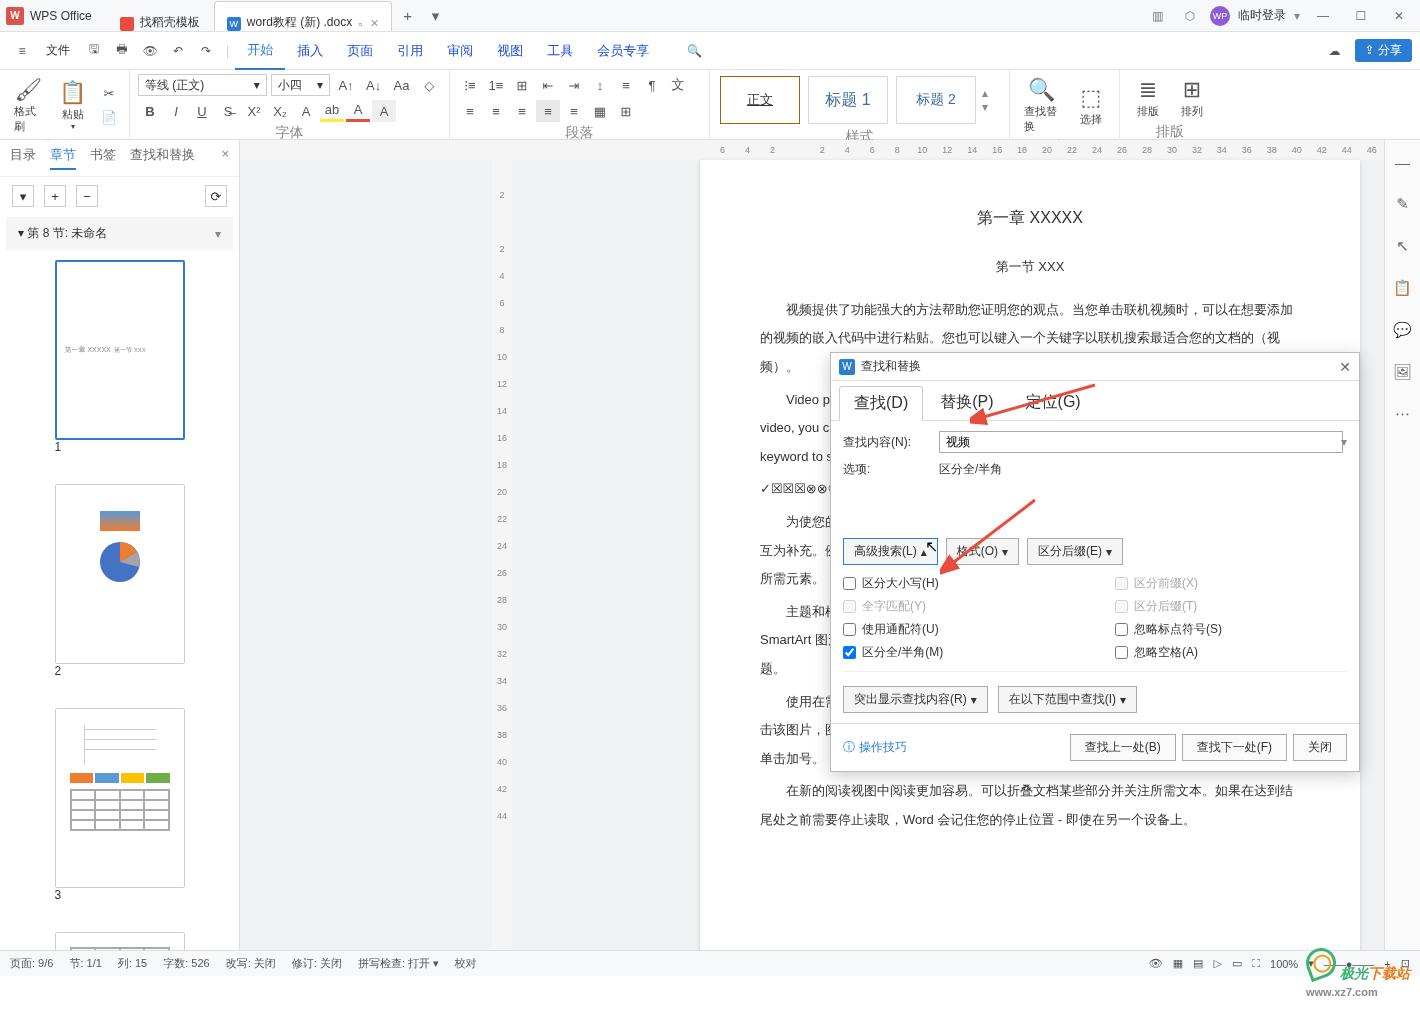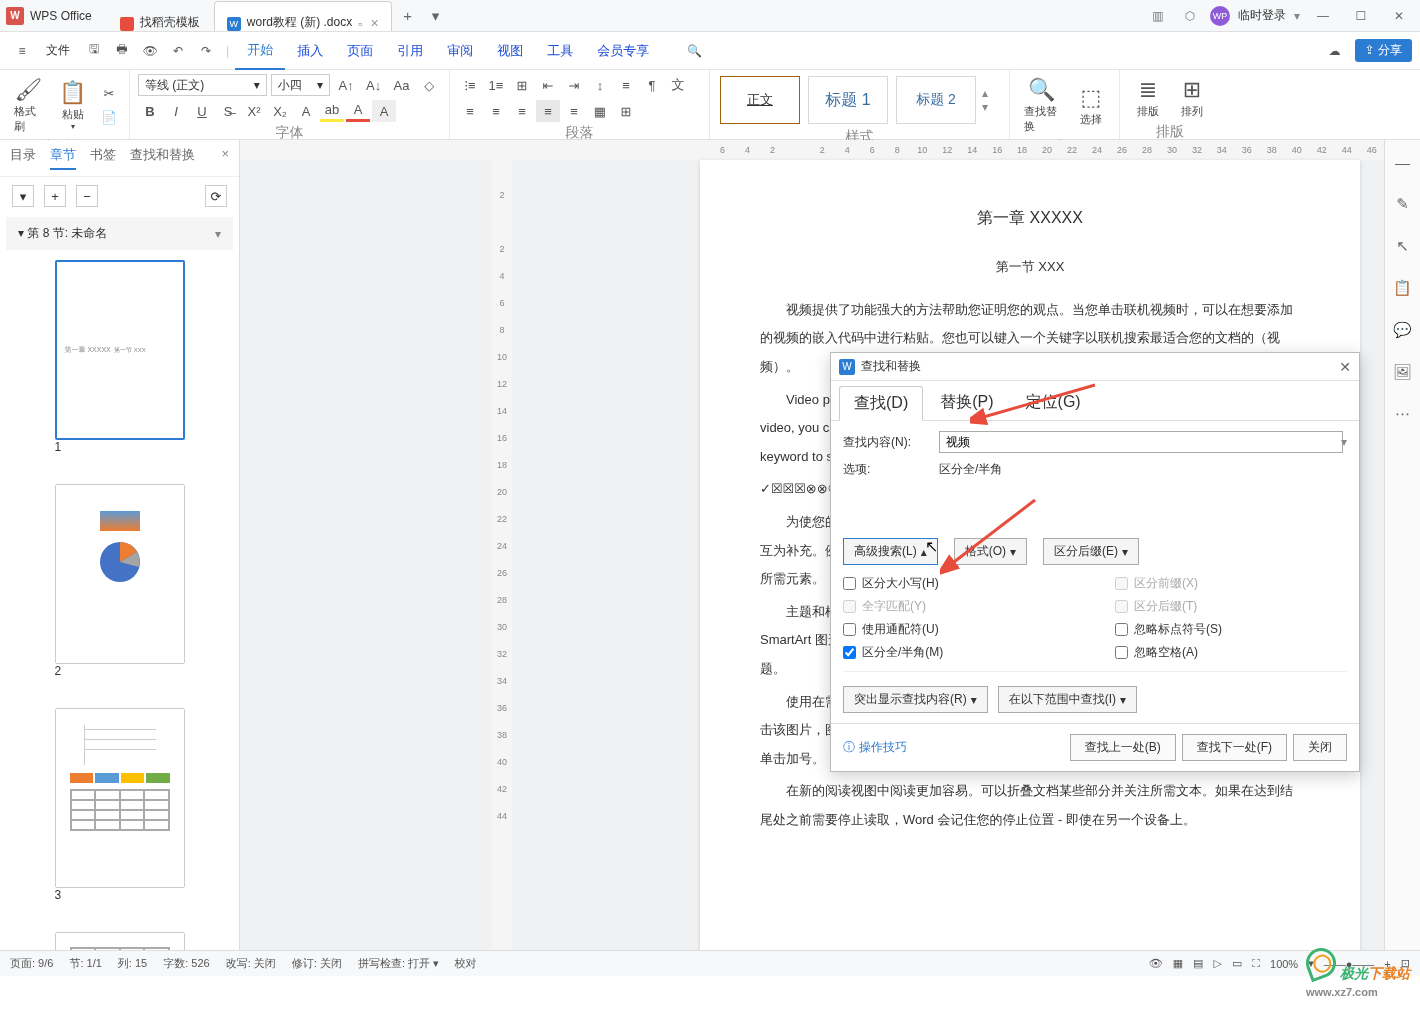--- a/index.html
+++ b/index.html
@@ -73,21 +73,21 @@
 .dlg-title { height:28px; display:flex; align-items:center; padding:0 8px; border-bottom:1px solid #e0e0e0; font-size:12px;}
 .dlg-title .dicon { width:16px; height:16px; background:#2b7cd3; color:#fff; display:flex; align-items:center; justify-content:center; font-size:10px; margin-right:6px; border-radius:2px;}
 .dlg-title .dclose { margin-left:auto; font-size:14px; color:#666; cursor:pointer;}
 .dlg-tabs { display:flex; border-bottom:1px solid #ddd; padding:4px 8px 0; gap:2px;}
 .dlg-tabs .dt { padding:6px 14px; border:1px solid transparent; cursor:pointer; font-size:16px; border-radius:3px 3px 0 0;}
 .dlg-tabs .dt.active { border:1px solid #ccc; border-bottom:1px solid #fff; background:#fff; position:relative; top:1px;}
 .dlg-body { padding:10px 12px; font-size:12px;}
 .frow { display:flex; align-items:center; margin-bottom:8px; gap:16px;}
 .frow label { width:80px;}
 .finput { flex:1; border:1px solid #aaa; height:22px; padding:0 6px; font-size:12px;}
-.btnrow { display:flex; gap:16px; margin:60px 0 10px;}
+.btnrow { display:flex; gap:8px; margin:60px 0 10px;}
 .dbtn { border:1px solid #aaa; background:#f5f5f5; padding:4px 10px; font-size:12px; cursor:pointer; display:flex; align-items:center; gap:4px;}
 .dbtn.primary { border:1px solid #2b7cd3;}
 .dsel { border:1px solid #aaa; height:22px; padding:0 20px 0 6px; font-size:12px; background:#fff; cursor:pointer; position:relative;}
 .dsel:after { content:"▾"; position:absolute; right:4px; color:#666;}
 .chkgrid { display:grid; grid-template-columns:1fr 1fr; gap:6px 40px; margin-top:10px;}
 .chk { display:flex; align-items:center; gap:6px; font-size:12px; color:#333;}
 .chk.dis { color:#aaa;}
 .chk input { width:13px; height:13px;}
 .dlg-footer { border-top:1px solid #ddd; padding:10px 12px; display:flex; align-items:center; gap:8px;}
 .dlg-footer .tips { color:#2b7cd3; cursor:pointer; display:flex; align-items:center; gap:4px;}

